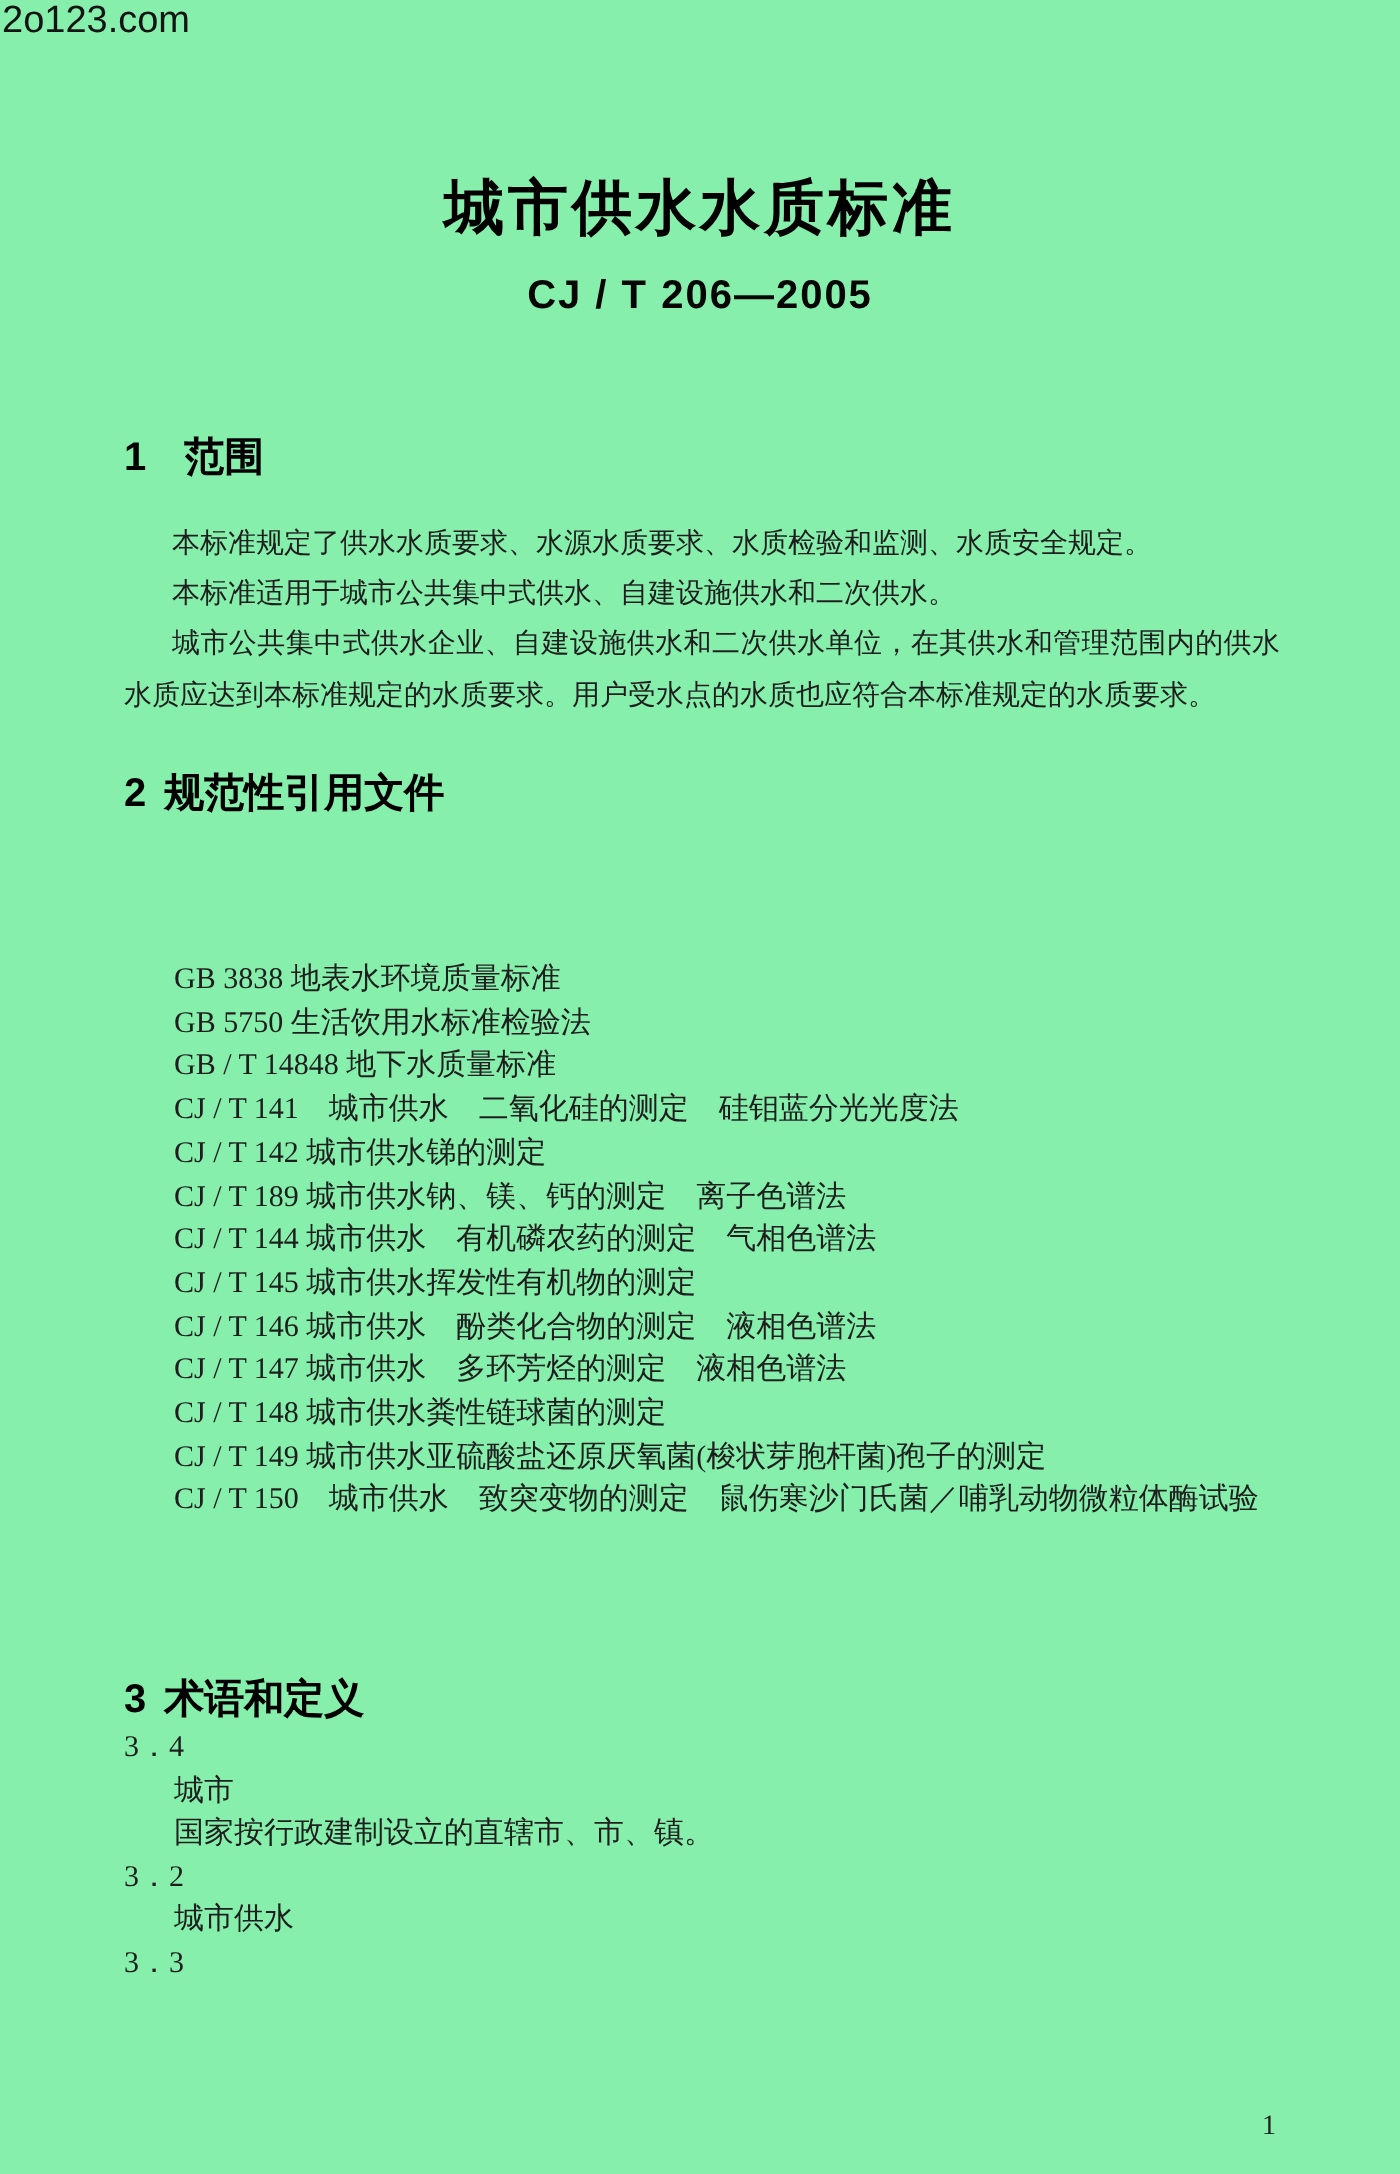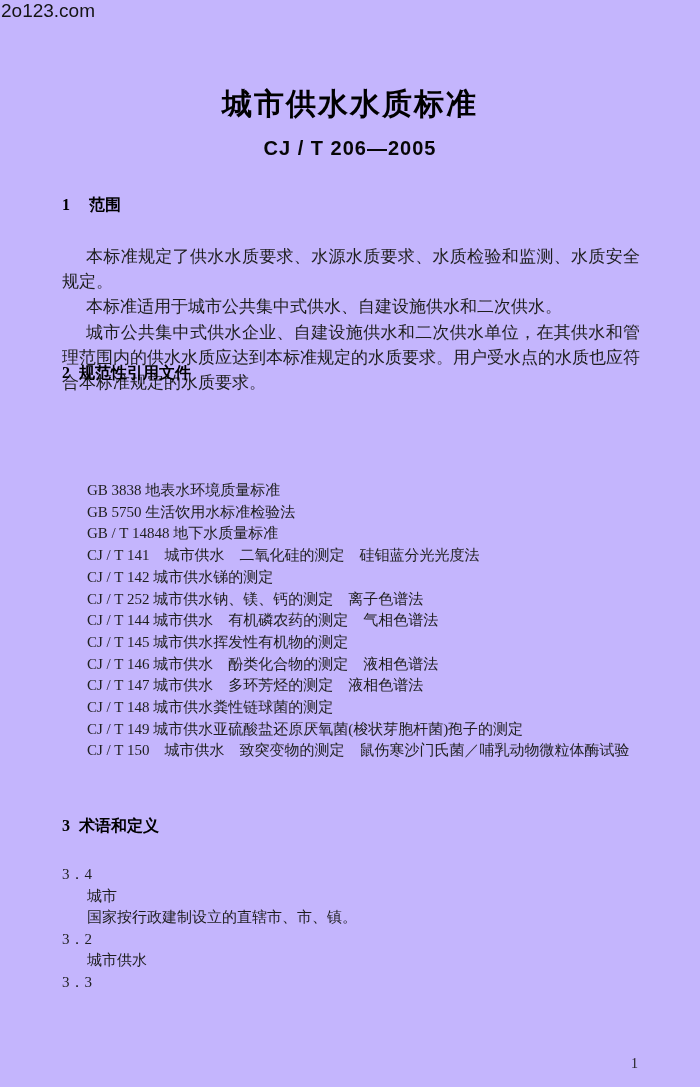--- a/index.html
+++ b/index.html
@@ -6,21 +6,21 @@
   body {
     width: 700px; height: 1087px;
     background: #ffffff;
     font-family: "Liberation Serif", "DejaVu Serif", serif;
     color: #1e1e1e;
     position: relative;
     overflow: hidden;
   }
   .page {
     position: absolute; inset: 0;
-    background: #c4b5fd;
+    background: #86efac;
   }
   .watermark {
     position: absolute; top: 0px; left: 1px;
     font-family: "Liberation Sans", "DejaVu Sans", sans-serif;
     font-size: 19px; color: #141414;
   }
   .doc-title {
     position: absolute; top: 84px; left: 0; width: 100%;
     text-align: center;
     font-family: "Liberation Sans", "DejaVu Sans", sans-serif;
@@ -29,33 +29,35 @@
   }
   .std-num {
     position: absolute; top: 137px; left: 0; width: 100%;
     text-align: center;
     font-family: "Liberation Sans", "DejaVu Sans", sans-serif;
     font-weight: 600; font-size: 20px; letter-spacing: 1px;
     color: #060606;
   }
   .heading {
     position: absolute; left: 62px;
-    font-family: Liberation Serif, serif;
-    font-weight: bold; font-size: 16px; color: #000;
+    font-family: Liberation Sans, sans-serif;
+    font-weight: bold; font-size: 20px; color: #000;
     white-space: nowrap;
+    margin-top: 20px;
   }
   .heading .sec-num { margin-right: 9px; }
   .heading.wide-gap .sec-num { margin-right: 19px; }
   #sec1-heading { top: 195px; }
   #sec2-heading { top: 363px; }
   #sec3-heading { top: 816px; }
 
   .body-block {
     position: absolute; left: 62px; width: 578px;
-    font-size: 17px;
+    font-size: 14px;
+    margin-top: 16px;
   }
   #sec1-body { top: 244px; line-height: 25.2px; }
   #sec2-body { top: 418px; line-height: 21.8px; }
   .para {
     margin: 0; text-align: justify; text-indent: 24px;
   }
   .refs {
     position: absolute; left: 87px; top: 480px;
     font-size: 15px; line-height: 21.7px;
     white-space: nowrap;
@@ -94,21 +96,21 @@
 
   <div class="heading" id="sec2-heading">
     <span class="sec-num">2</span><span>规范性引用文件</span>
   </div>
   <div class="refs">
     <div>GB 3838 地表水环境质量标准</div>
     <div>GB 5750 生活饮用水标准检验法</div>
     <div>GB / T 14848 地下水质量标准</div>
     <div>CJ / T 141　城市供水　二氧化硅的测定　硅钼蓝分光光度法</div>
     <div>CJ / T 142 城市供水锑的测定</div>
-    <div>CJ / T 252 城市供水钠、镁、钙的测定　离子色谱法</div>
+    <div>CJ / T 189 城市供水钠、镁、钙的测定　离子色谱法</div>
     <div>CJ / T 144 城市供水　有机磷农药的测定　气相色谱法</div>
     <div>CJ / T 145 城市供水挥发性有机物的测定</div>
     <div>CJ / T 146 城市供水　酚类化合物的测定　液相色谱法</div>
     <div>CJ / T 147 城市供水　多环芳烃的测定　液相色谱法</div>
     <div>CJ / T 148 城市供水粪性链球菌的测定</div>
     <div>CJ / T 149 城市供水亚硫酸盐还原厌氧菌(梭状芽胞杆菌)孢子的测定</div>
     <div>CJ / T 150　城市供水　致突变物的测定　鼠伤寒沙门氏菌／哺乳动物微粒体酶试验</div>
   </div>
 
   <div class="heading" id="sec3-heading">

